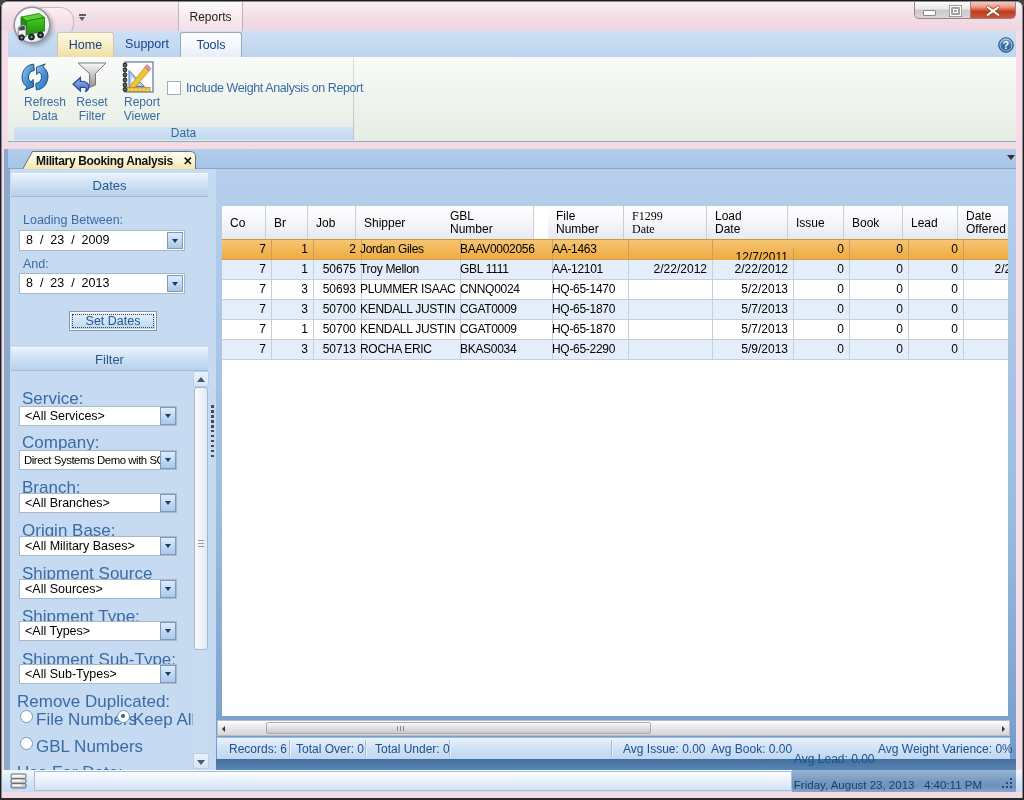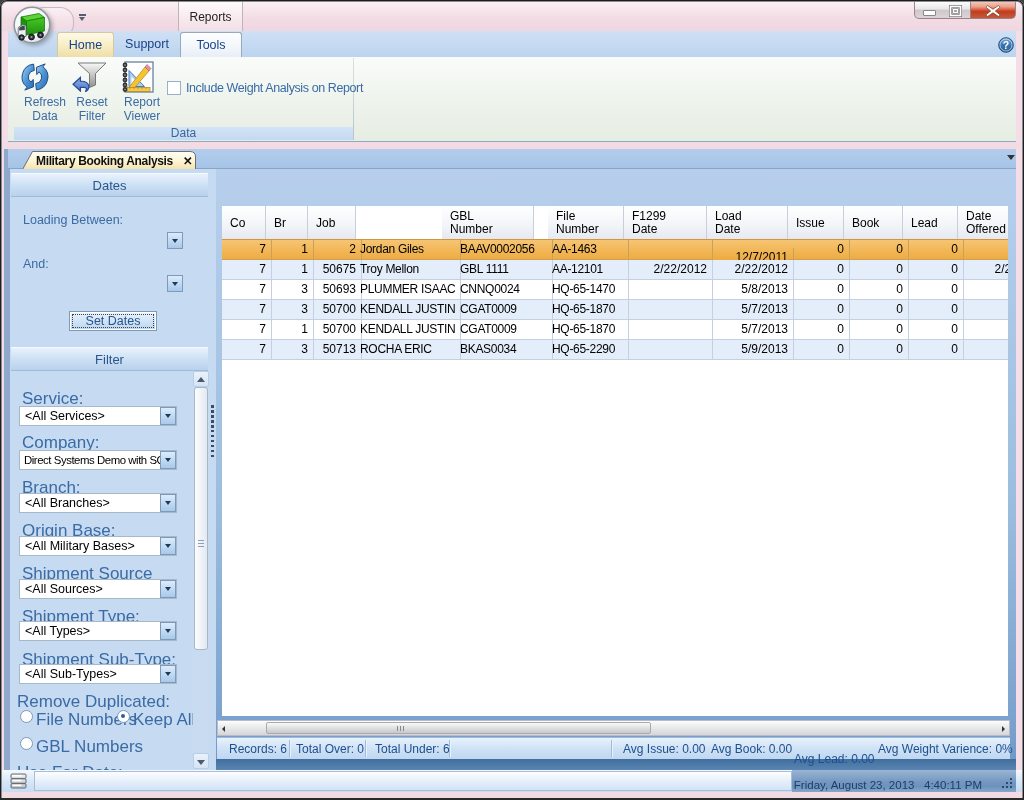--- a/index.html
+++ b/index.html
@@ -226,22 +226,24 @@
               <stop offset="0.55" stop-color="#fdf4d3"></stop>
               <stop offset="1" stop-color="#f3e2ab"></stop>
             </linearGradient>
           </defs>
           <path d="M0.5 18.5 L10.5 0.5 L168 0.5 Q173.5 0.5 173.5 6 L173.5 18.5 Z" fill="url(#dtb)" stroke="#6e6f70" stroke-width="1"></path>
         </svg><div class="abs txt">Military Booking Analysis</div><div class="abs x">✕</div></div>
     <div id="doctab-arrow" class="abs"></div>
     <div id="lpanel" class="abs">
     <div class="abs phdr" style="top:4px;">Dates</div>
     <div class="abs plbl" style="left:13px;top:44px;font-size:12.5px;">Loading Between:</div>
+    <div class="abs tbox" style="left:9px;top:61px;width:166px;height:21px;line-height:19px;"><span style="margin-left:6px;">8&nbsp;&nbsp;/&nbsp;&nbsp;23&nbsp;&nbsp;/&nbsp;&nbsp;2009</span></div>
     <div class="abs ddbtn" style="left:157px;top:63px;width:16px;height:17px;"></div>
     <div class="abs plbl" style="left:13px;top:88px;font-size:12.5px;">And:</div>
+    <div class="abs tbox" style="left:9px;top:104px;width:166px;height:21px;line-height:19px;"><span style="margin-left:6px;">8&nbsp;&nbsp;/&nbsp;&nbsp;23&nbsp;&nbsp;/&nbsp;&nbsp;2013</span></div>
     <div class="abs ddbtn" style="left:157px;top:106px;width:16px;height:17px;"></div>
     <div class="abs" id="setdates">Set Dates</div>
     <div class="abs phdr" style="top:178px;">Filter</div>
     <div class="abs plbl" style="left:12px;top:220px;">Service:</div>
     <div class="abs tbox" style="left:9px;top:237px;width:158px;height:20px;line-height:18px;"><span style="margin-left:5px;">&lt;All Services&gt;</span></div>
     <div class="abs ddbtn" style="left:150px;top:238px;width:16px;height:18px;"></div>
     <div class="abs plbl" style="left:12px;top:264px;">Company:</div>
     <div class="abs tbox" style="left:9px;top:281px;width:158px;height:20px;line-height:18px;"><span style="margin-left:4px;font-size:11.4px;letter-spacing:-0.45px;">Direct Systems Demo with SQ</span></div>
     <div class="abs ddbtn" style="left:150px;top:282px;width:16px;height:18px;"></div>
     <div class="abs plbl" style="left:12px;top:309px;">Branch:</div>
@@ -282,27 +284,30 @@
       <div id="grid" class="abs">
         <div class="abs gh" style="left:0;width:44px;">
             <span>Co</span>
           </div>
         <div class="abs gh" style="left:44px;width:42px;">
             <span>Br</span>
           </div>
         <div class="abs gh" style="left:86px;width:48px;">
             <span>Job</span>
           </div>
+        <div class="abs gh" style="left:134px;width:100px;">
+            <span>Shipper</span>
+          </div>
         <div class="abs gh" style="left:220px;width:92px;">
             <span>GBL<br>Number</span>
           </div>
         <div class="abs gh" style="left:326px;width:76px;">
             <span>File<br>Number</span>
           </div>
-        <div class="abs gh" style="left:402px;width:83px;">
+        <div class="abs gh" style="left:402px;width:83px;font-family:Liberation Serif, serif;">
             <span>F1299<br>Date</span>
           </div>
         <div class="abs gh" style="left:485px;width:81px;">
             <span>Load<br>Date</span>
           </div>
         <div class="abs gh" style="left:566px;width:56px;">
             <span>Issue</span>
           </div>
         <div class="abs gh" style="left:622px;width:59px;">
             <span>Book</span>
@@ -342,21 +347,21 @@
           <div class="gc num" style="left:736px;width:90px;">2/22/2012</div>
         </div>
         <div class="abs grow r-wh" style="top:74px;">
           <div class="gc num" style="left:0;width:44px;">7</div>
           <div class="gc num" style="left:44px;width:42px;">3</div>
           <div class="gc num" style="left:86px;width:48px;">50693</div>
           <div class="gc txtc" style="left:134px;width:100px;">PLUMMER ISAAC</div>
           <div class="gc txtc" style="left:234px;width:92px;">CNNQ0024</div>
           <div class="gc txtc" style="left:326px;width:76px;">HQ-65-1470</div>
           <div class="gc num" style="left:402px;width:83px;"></div>
-          <div class="gc num" style="left:485px;width:81px;">5/8/2013</div>
+          <div class="gc num" style="left:485px;width:81px;">5/2/2013</div>
           <div class="gc num" style="left:566px;width:56px;">0</div>
           <div class="gc num" style="left:622px;width:59px;">0</div>
           <div class="gc num" style="left:681px;width:55px;">0</div>
           <div class="gc num" style="left:736px;width:98px;"></div>
         </div>
         <div class="abs grow r-bl" style="top:94px;">
           <div class="gc num" style="left:0;width:44px;">7</div>
           <div class="gc num" style="left:44px;width:42px;">3</div>
           <div class="gc num" style="left:86px;width:48px;">50700</div>
           <div class="gc txtc" style="left:134px;width:100px;">KENDALL JUSTIN</div>
@@ -400,21 +405,21 @@
       </div>
       <div id="hscroll" class="abs">
         <div class="abs harr" style="left:4px;top:5px;border-right-color:#333;border-left-width:0;"></div>
         <div class="abs hthumb"></div>
         <div class="abs harr" style="right:4px;top:5px;border-left-color:#333;border-right-width:0;"></div>
       </div>
       <div class="abs" style="left:0;top:590px;width:800px;height:11px;background:linear-gradient(#406e9e,#5a85b2);"></div>
       <div id="gstatus" class="abs">
         <span class="abs" style="left:12px;top:4px;">Records: 6</span>
         <span class="abs" style="left:79px;top:4px;">Total Over: 0</span>
-        <span class="abs" style="left:158px;top:4px;">Total Under: 6</span>
+        <span class="abs" style="left:158px;top:4px;">Total Under: 0</span>
         <div class="abs gssep" style="left:72px;"></div>
         <div class="abs gssep" style="left:148px;"></div>
         <div class="abs gssep" style="left:232px;"></div>
         <div class="abs gssep" style="left:394px;"></div>
         <span class="abs" style="left:406px;top:4px;">Avg Issue: 0.00</span>
         <span class="abs" style="left:494px;top:4px;">Avg Book: 0.00</span>
         <span class="abs" style="left:577px;top:14px;">Avg Lead: 0.00</span>
         <span class="abs" style="left:661px;top:4px;">Avg Weight Varience: 0%</span>
       </div>
     </div>

